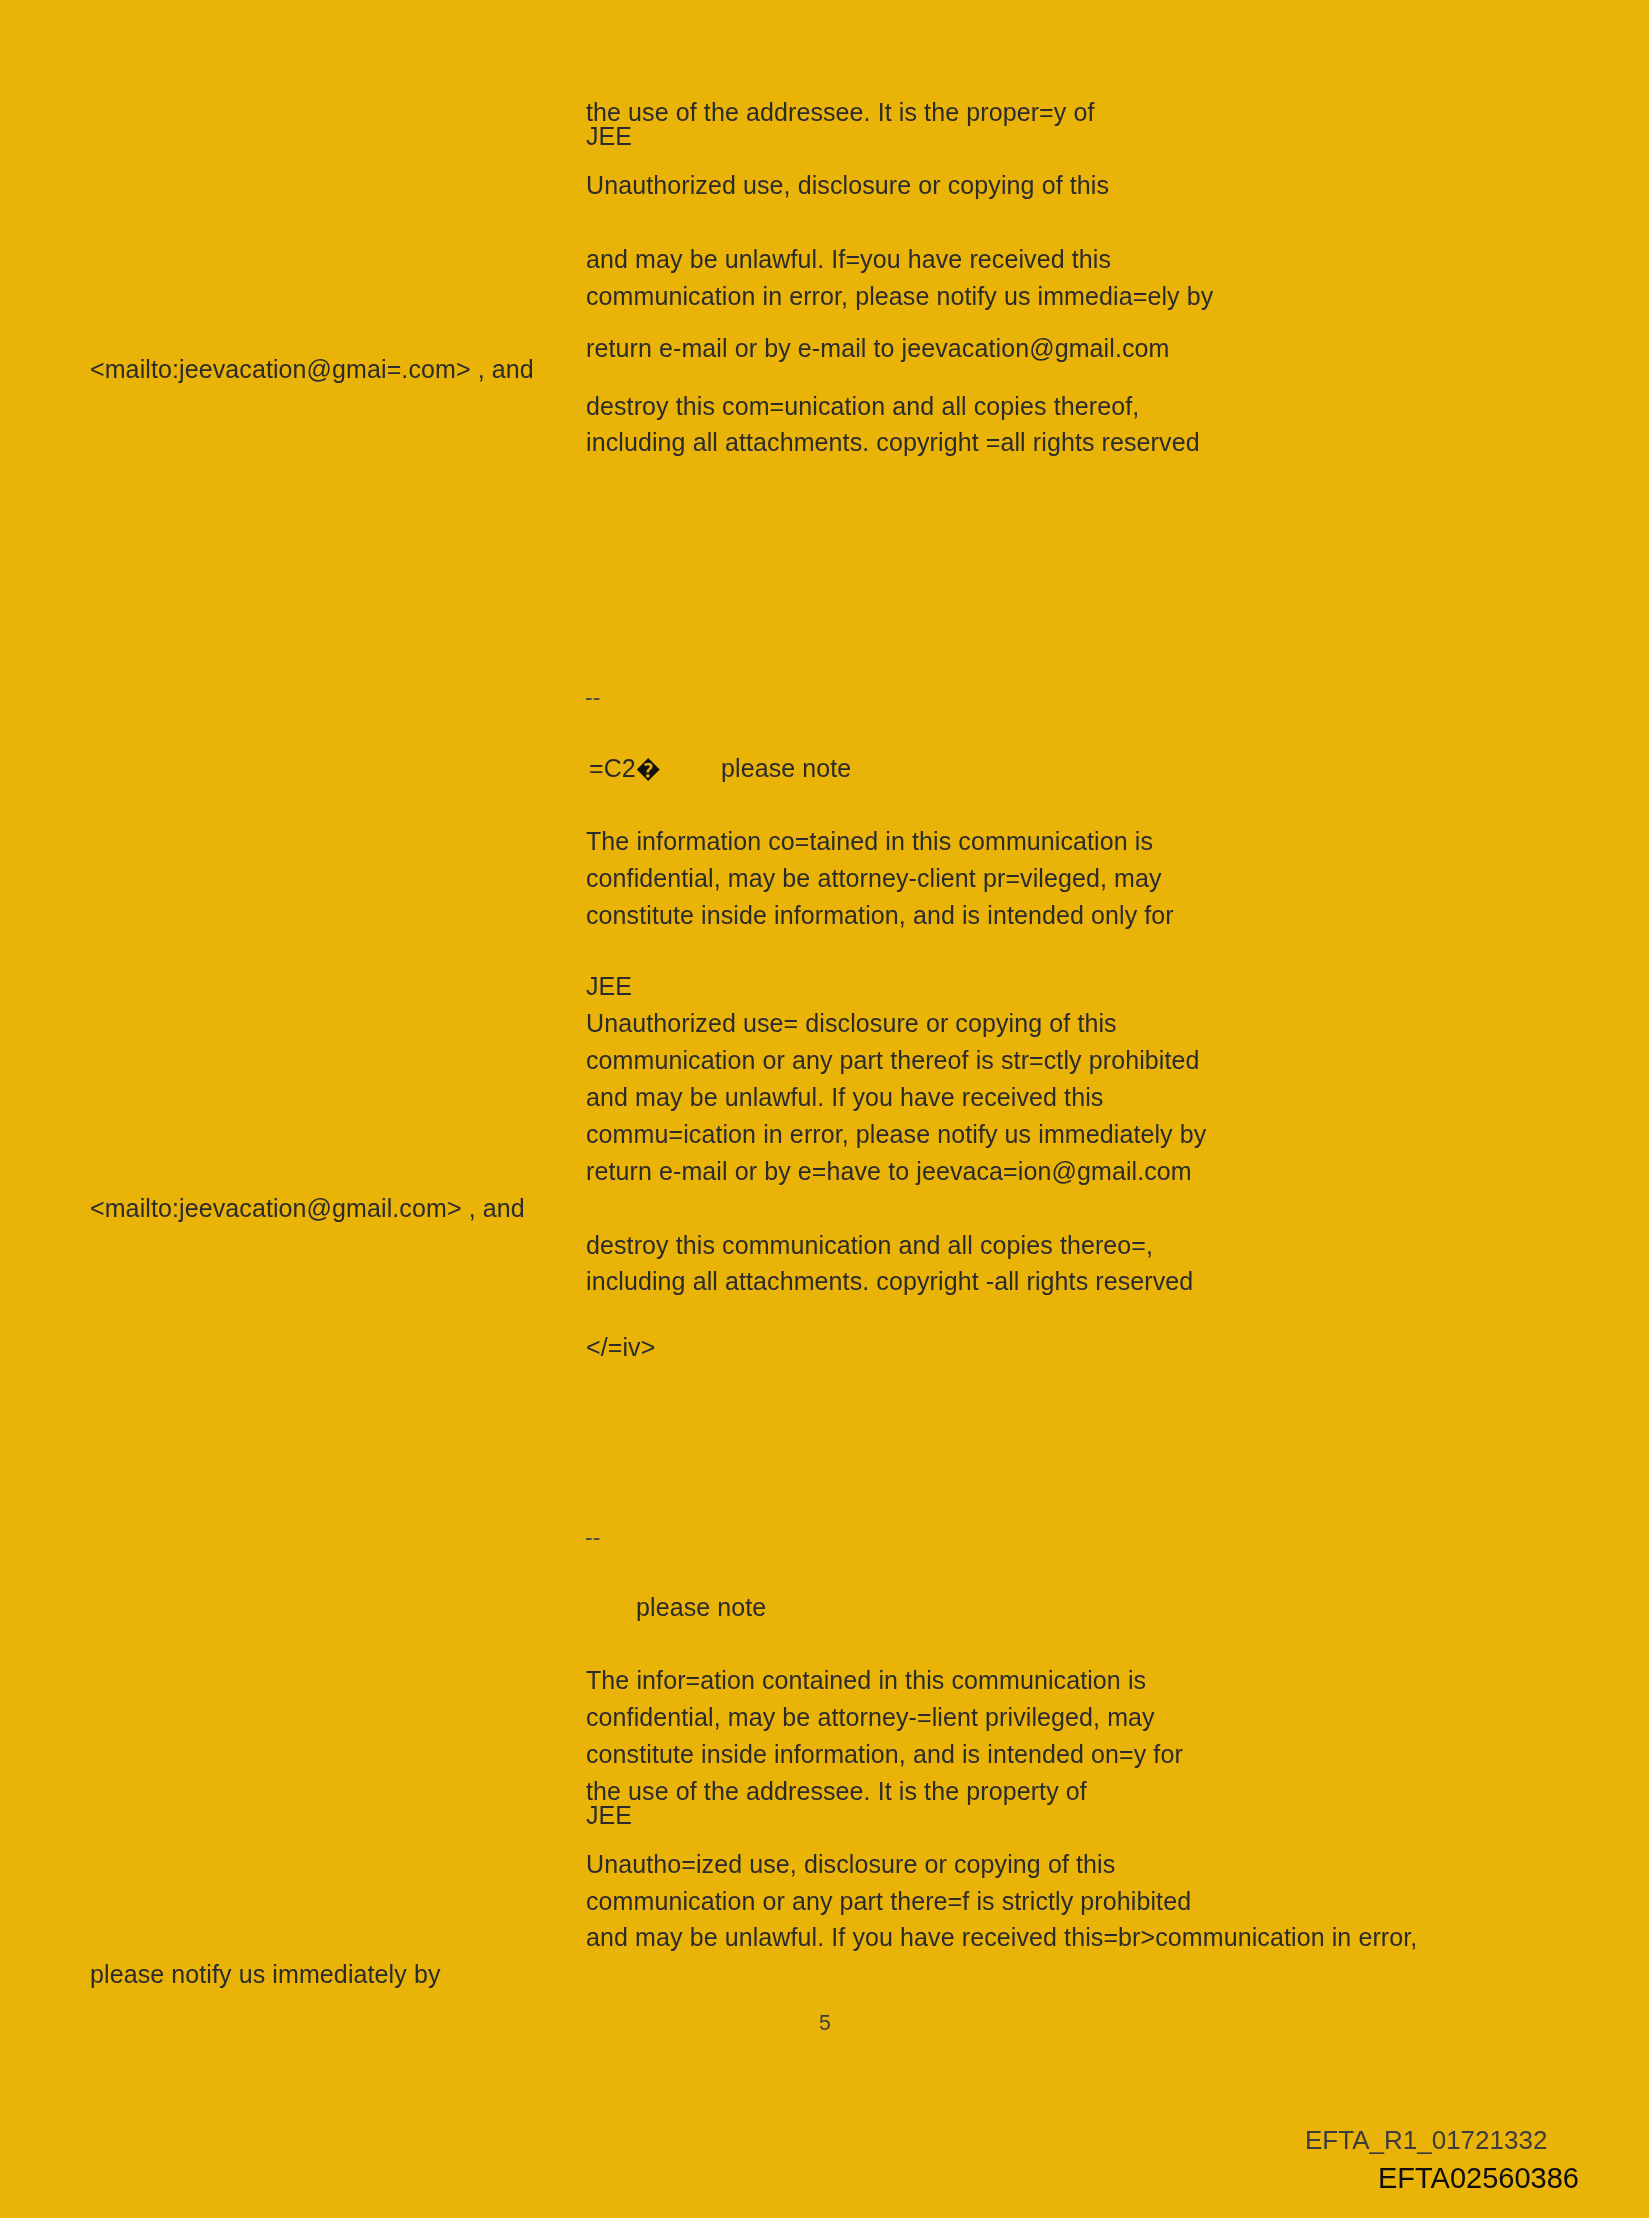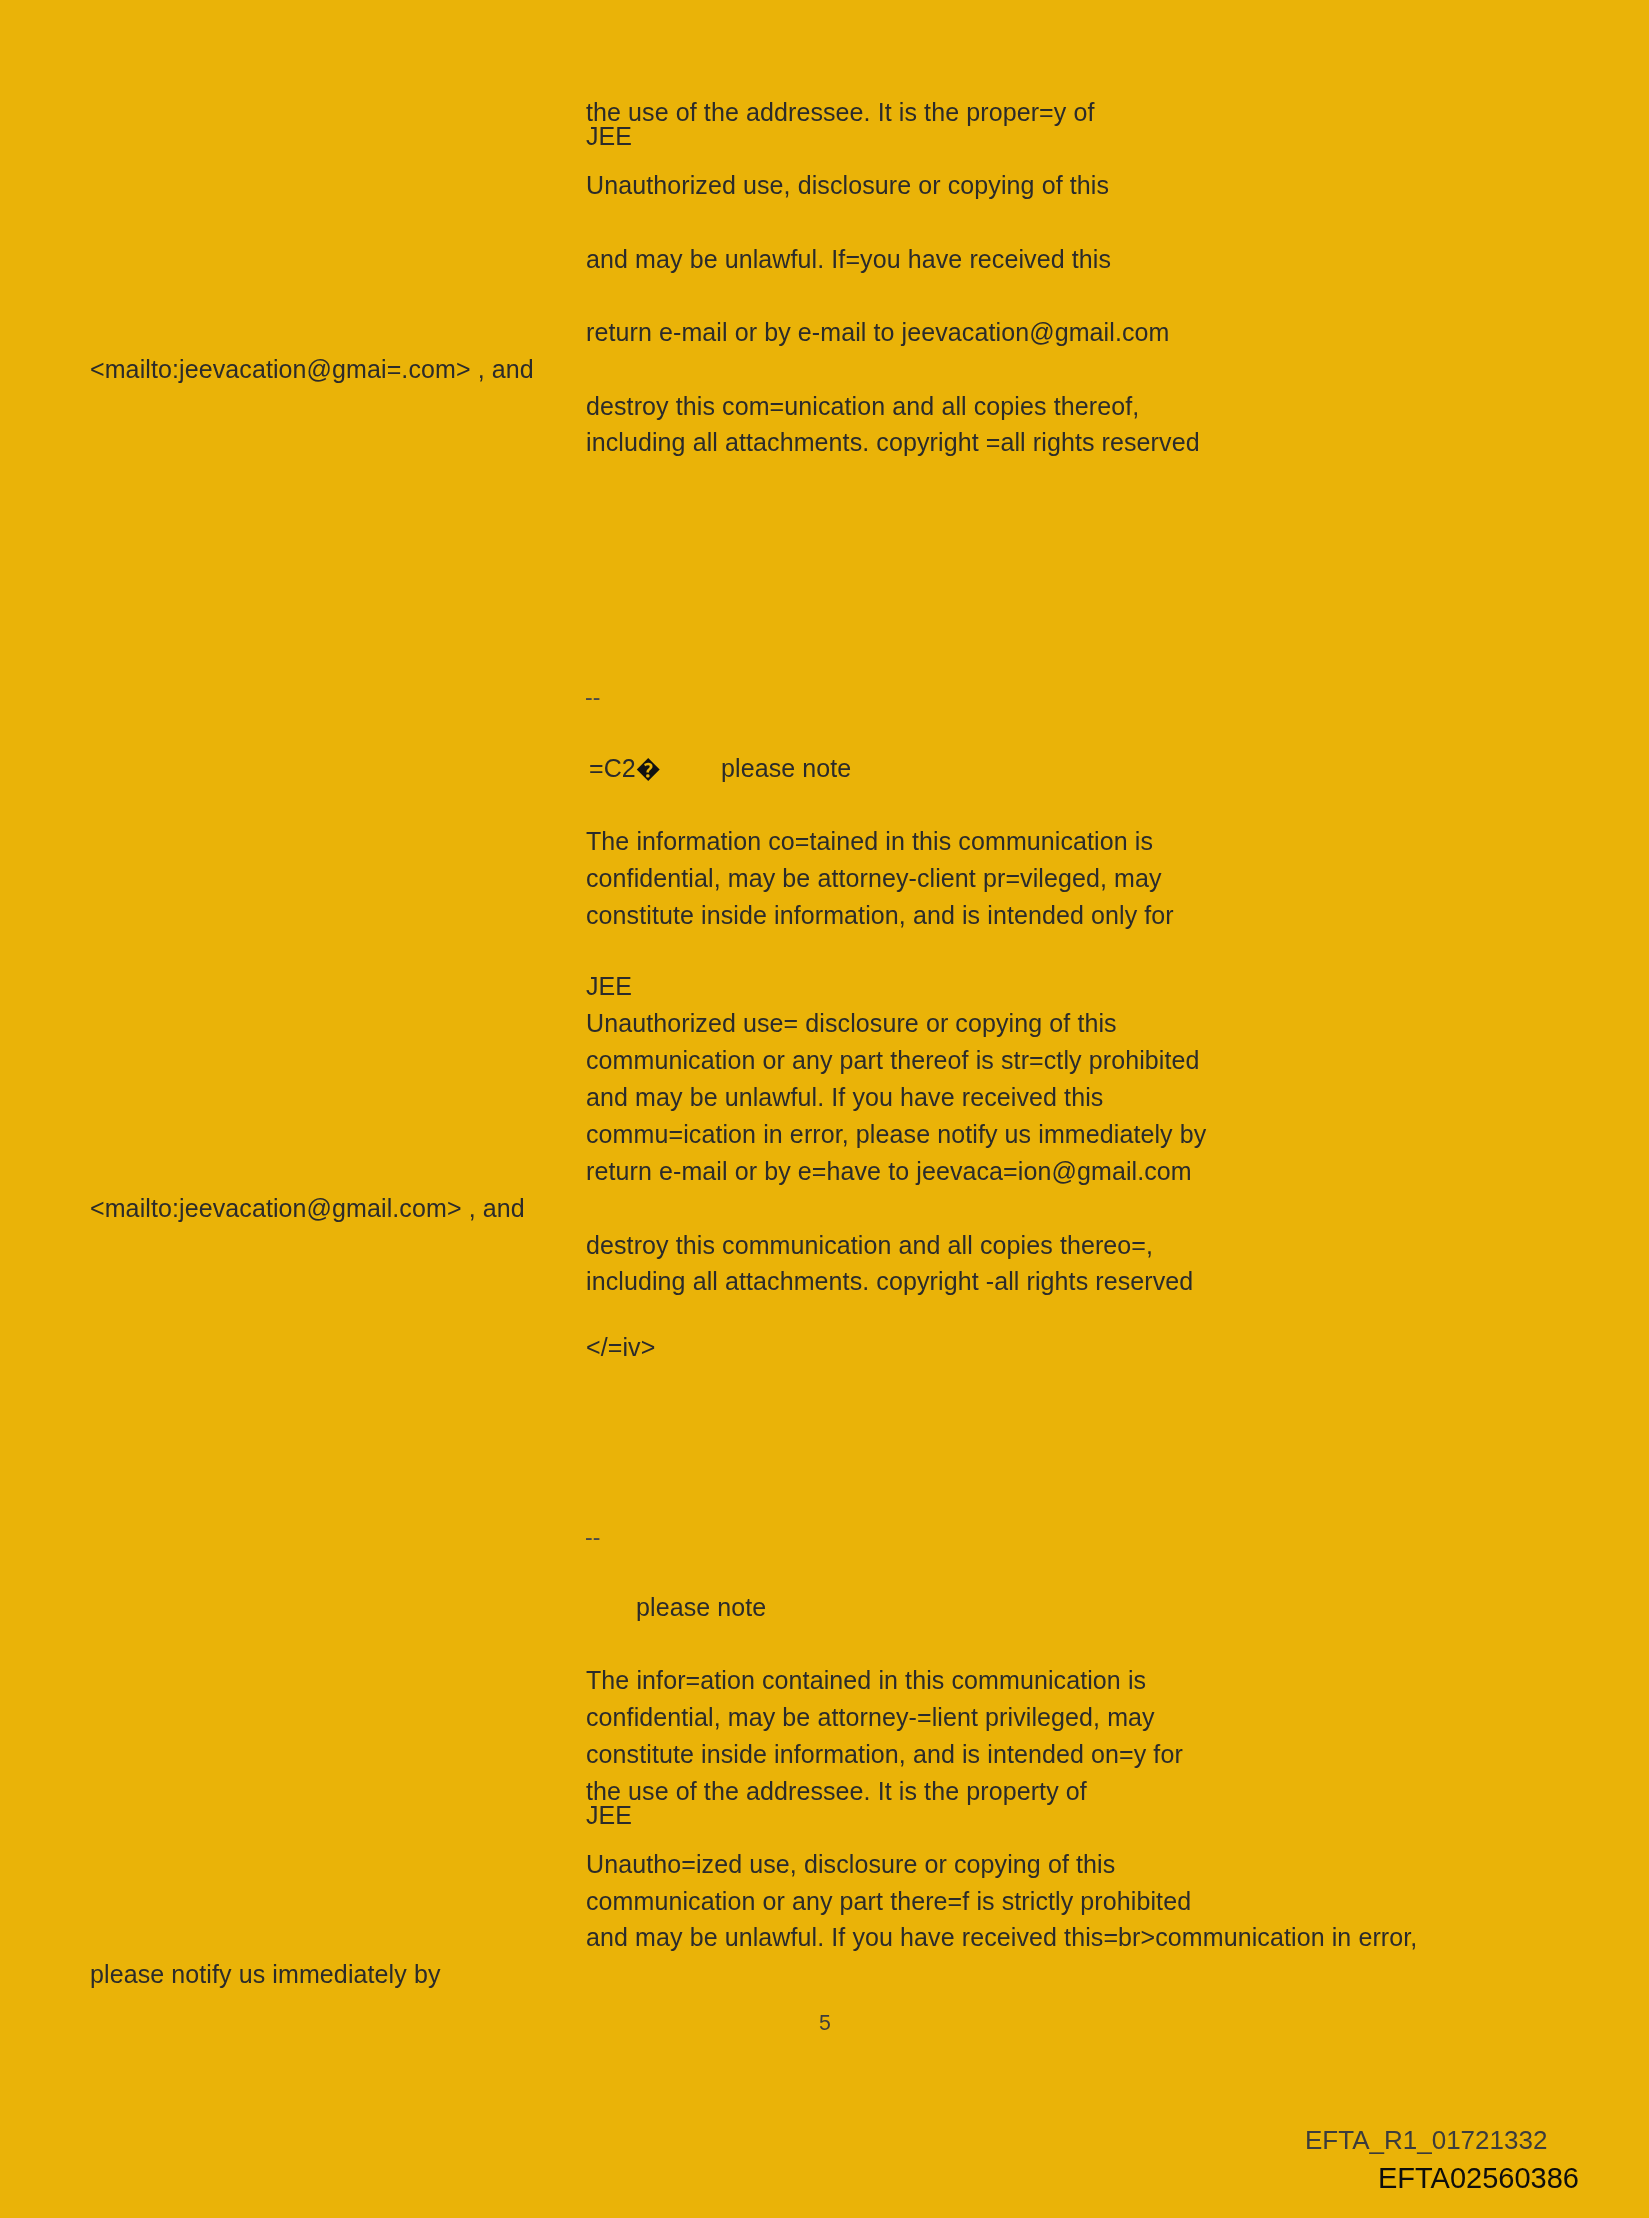--- a/index.html
+++ b/index.html
@@ -70,21 +70,22 @@
 </style>
 </head>
 <body>
 
 <div id="page">
 
   <div class="doc-line col-body" style="top:94px">the use of the addressee. It is the proper=y of</div>
   <div class="doc-line col-body" style="top:118px">JEE</div>
   <div class="doc-line col-body" style="top:167px">Unauthorized use, disclosure or copying of this</div>
   <div class="doc-line col-body" style="top:241px">and may be unlawful. If=you have received this</div>
-  <div class="doc-line col-body" style="top:314px">return e-mail or by e-mail to jeevacation@gmail.com</div>
+  <div class="doc-line col-body" style="top:278px">communication in error, please notify us immedia=ely by</div>
+  <div class="doc-line col-body" style="top:330px">return e-mail or by e-mail to jeevacation@gmail.com</div>
 
   <div class="doc-line col-margin" style="top:351px">&lt;mailto:jeevacation@gmai=.com&gt; , and</div>
 
   <div class="doc-line col-body" style="top:388px">destroy this com=unication and all copies thereof,</div>
   <div class="doc-line col-body" style="top:424px">including all attachments. copyright =all rights reserved</div>
 
   <div class="doc-line col-dash" style="top:679px">--</div>
 
   <div class="doc-line col-c2" style="top:750px"><span class="c2-prefix">=C2</span><span class="c2-glyph">�</span><span class="c2-gap"></span><span>please note</span></div>
 

